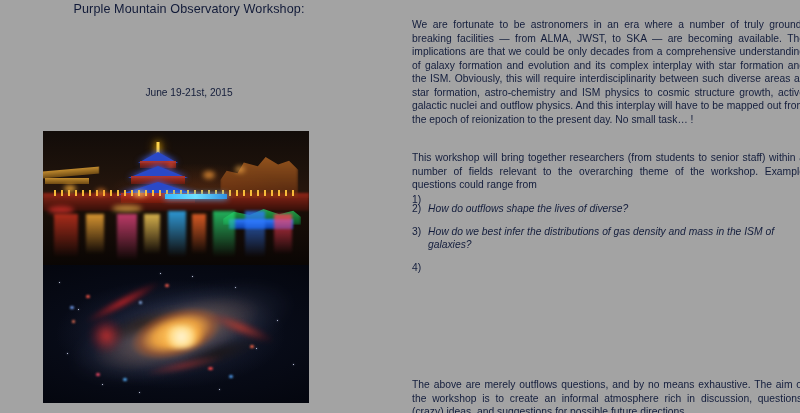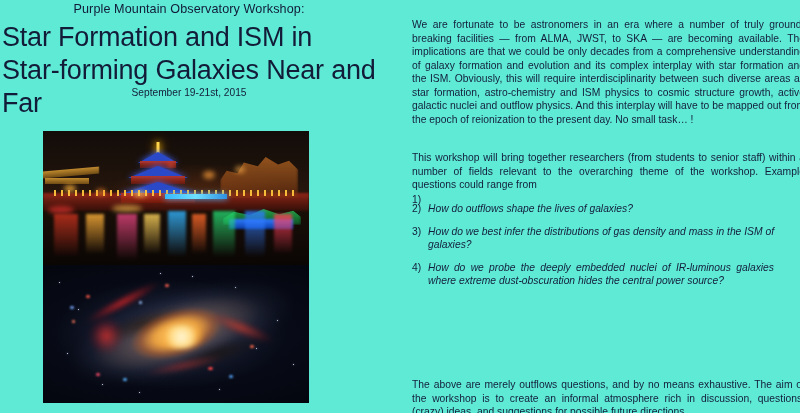--- a/index.html
+++ b/index.html
@@ -257,29 +257,28 @@
     position: absolute;
     left: 18px; top: 0;
     font-style: normal;
     font-size: 10.3px;
     color: #131d3c;
   }
 </style>
 </head>
 <body style="background: rgb(113, 130, 224);">
 
-<div id="page" style="background: #5eead4;">
+<div id="page" style="background: #a3a3a3;">
 
   <div id="left-col">
 
     <div class="kicker">Purple Mountain Observatory Workshop:</div>
 
-    <div class="main-title">Star Formation and ISM in Star-forming Galaxies Near and Far</div>
-
-    <div class="date-line">September 19-21st, 2015</div>
+
+    <div class="date-line">June 19-21st, 2015</div>
 
 
     <div class="photo" id="photo-temple">
       <div class="ph-layer">
         <div class="t-sky"></div>
         <div class="t-water"></div>
         <div class="t-bank"></div>
 
         <div class="side-roof sr-l"></div>
         <div class="side-roof sr-l2"></div>
@@ -381,28 +380,27 @@
     <p class="para" id="p-intro">We are fortunate to be astronomers in an era where a number of truly ground-breaking facilities — from ALMA, JWST, to SKA — are becoming available. The implications are that we could be only decades from a comprehensive understanding of galaxy formation and evolution and its complex interplay with star formation and the ISM. Obviously, this will require interdisciplinarity between such diverse areas as star formation, astro-chemistry and ISM physics to cosmic structure growth, active galactic nuclei and outflow physics. And this interplay will have to be mapped out from the epoch of reionization to the present day. No small task… !</p>
 
     <p class="para" id="p-bring">This workshop will bring together researchers (from students to senior staff) within a number of fields relevant to the overarching theme of the workshop. Example questions could range from</p>
 
     <div id="q-list">
       <div class="qitem">
         <span class="qnum">1)</span>
       </div>
       <div class="qitem">
         <span class="qnum">2)</span>
-        <span>How do outflows shape the lives of galaxies?</span>
+        <span>How do outflows shape the lives of diverse?</span>
       </div>
       <div class="qitem">
         <span class="qnum">3)</span>
         <span>How do we best infer the distributions of gas density and mass in the ISM of galaxies?</span>
       </div>
       <div class="qitem">
         <span class="qnum">4)</span>
-        <span>How do we probe the deeply embedded nuclei of IR-luminous galaxies where extreme dust-obscuration hides the central power source?</span>
       </div>
     </div>
 
     <p class="para" id="p-close">The above are merely outflows questions, and by no means exhaustive. The aim of the workshop is to create an informal atmosphere rich in discussion, questions, (crazy) ideas, and suggestions for possible future directions.</p>
   </div>
 
 </div>
 
 </body></html>

